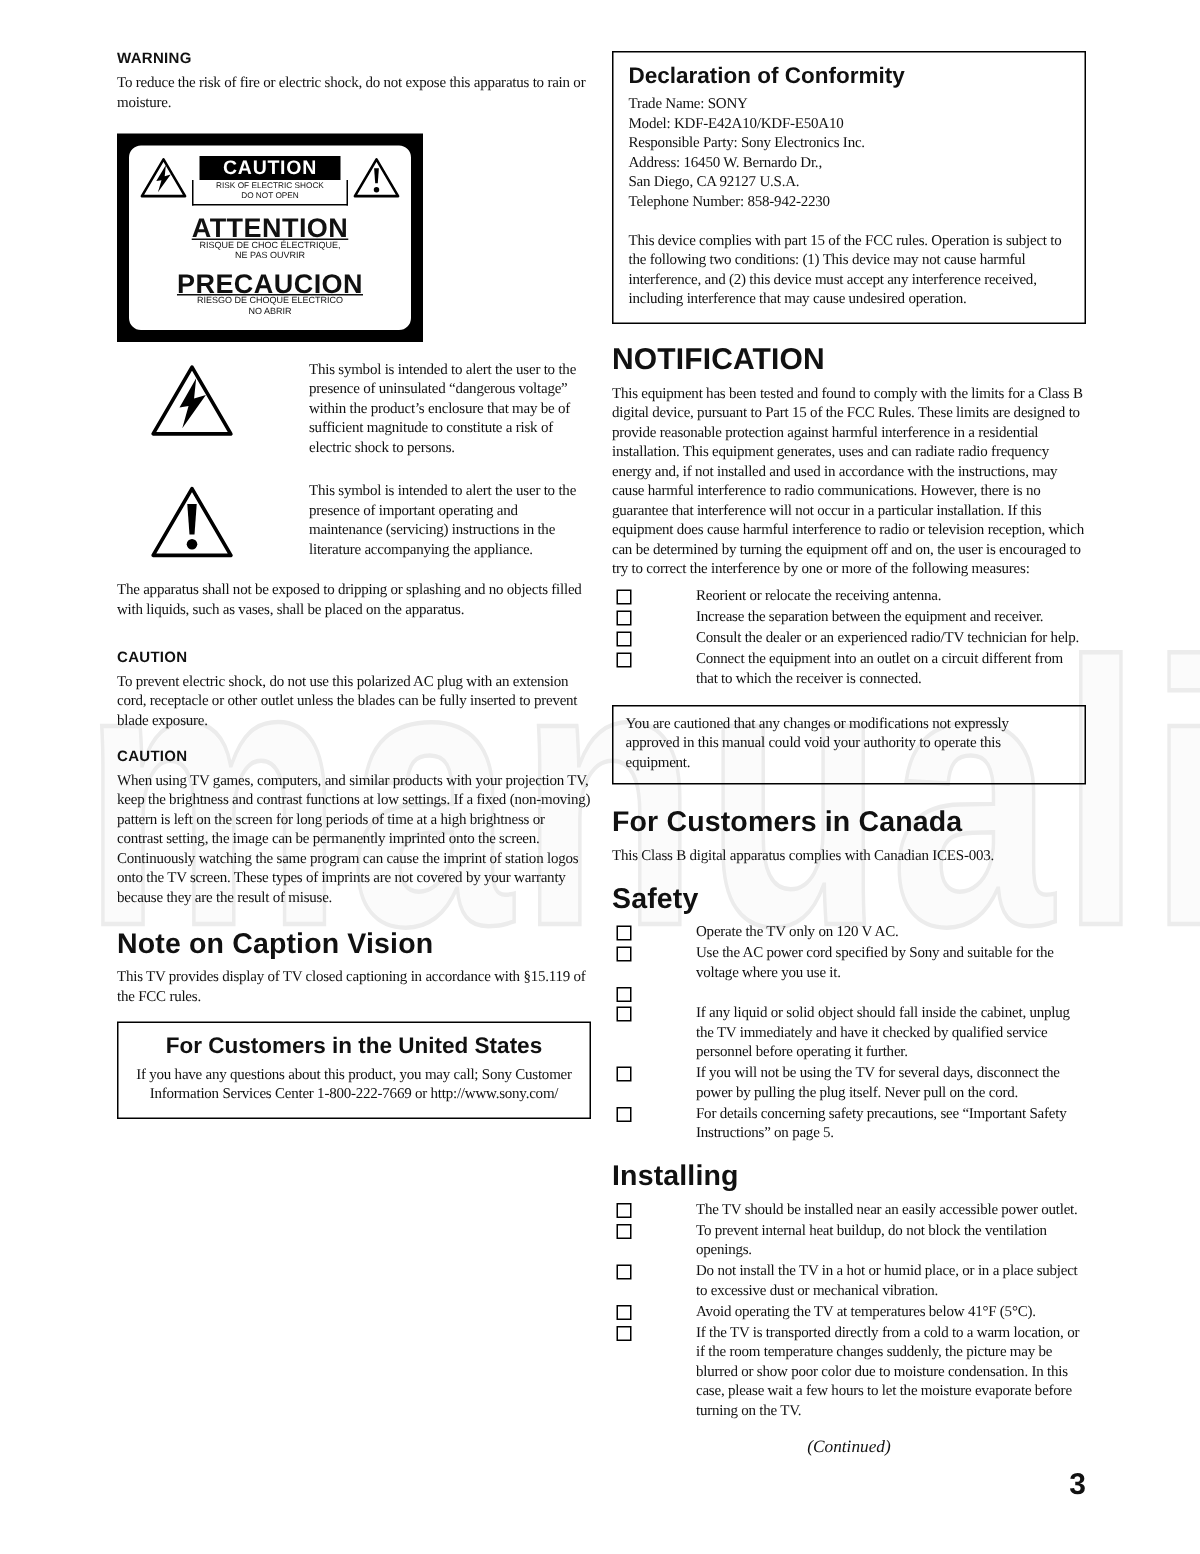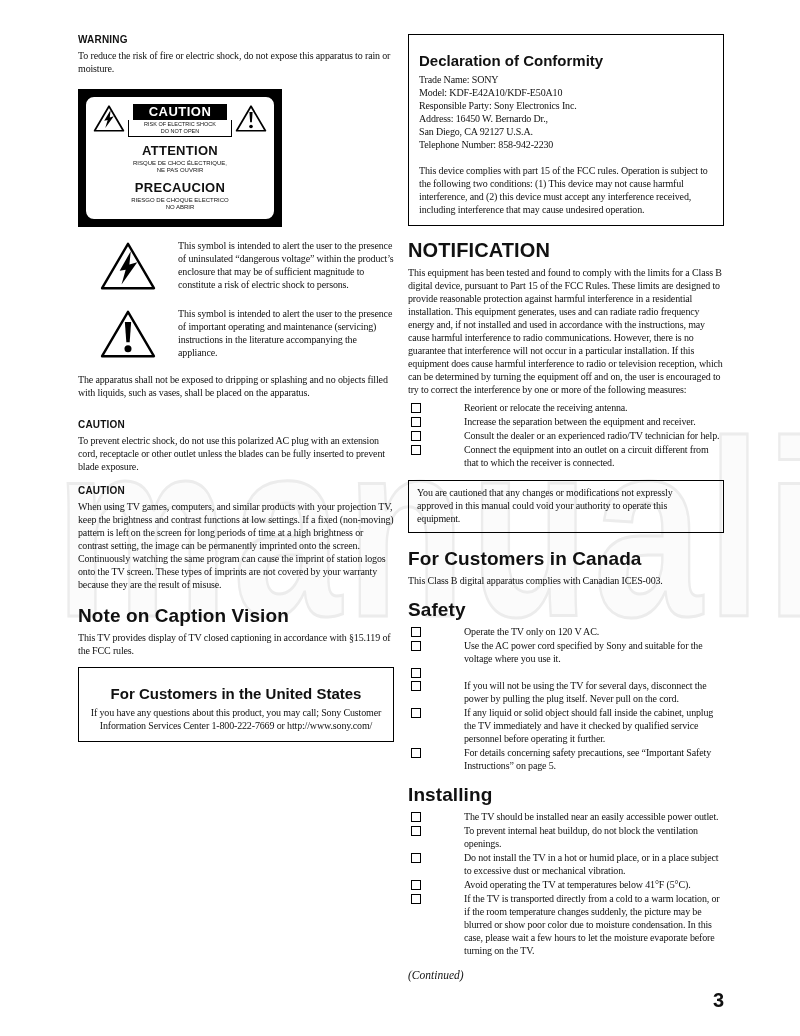--- a/index.html
+++ b/index.html
@@ -29,38 +29,38 @@
   
   .caution-label{background:#000;width:192px;padding:6px;margin:14px 0 12px 0;}
   .cl-inner{background:#fff;border:2px solid #000;border-radius:10px;padding:7px 7px 8px 7px;
             display:flex;flex-direction:column;align-items:center;}
   .cl-top{display:flex;width:100%;justify-content:space-between;align-items:flex-start;}
   .cl-center{display:flex;flex-direction:column;align-items:center;}
   .cl-bar{background:#000;color:#fff;font-family:"Liberation Sans",sans-serif;font-weight:bold;
           font-size:13px;line-height:16px;padding:0 16px;letter-spacing:.5px;}
   .cl-risk{border:1px solid #000;border-top:none;font-family:"Liberation Sans",sans-serif;
            font-size:5.5px;line-height:6.5px;text-align:center;padding:1px 4px 2px;width:104px;box-sizing:border-box;}
-  .cl-big{font-family:"Liberation Sans",sans-serif;font-weight:bold;font-size:13px;line-height:18px;margin-top:5px;letter-spacing:.3px;}
+  .cl-big{font-family:"Liberation Sans",sans-serif;font-weight:bold;font-size:18px;line-height:18px;margin-top:5px;letter-spacing:.3px;text-decoration:underline;}
   .cl-sub{font-family:"Liberation Sans",sans-serif;font-size:6px;line-height:7px;text-align:center;}
 
   
-  .symbol-row{display:flex;align-items:flex-start;margin-top:12px;}
+  .symbol-row{display:flex;align-items:flex-start;margin-top:12px;gap:28px;}
   .symbol-icon{flex:none;width:100px;display:flex;justify-content:center;padding-top:2px;}
   .symbol-text{flex:1;}
 
   
-  .rule-box{border:1.5px solid #000;padding:17px 10px 9px 10px;box-sizing:border-box;}
+  .rule-box{border:1.5px solid #000;padding:7px 10px 9px 10px;box-sizing:border-box;}
   .note-box{border:1.5px solid #000;padding:5px 24px 7px 8px;box-sizing:border-box;}
 
   
   .chk{display:flex;align-items:flex-start;margin:0 0 1px 0;}
   .chk-ico{flex:none;width:8px;height:8px;border:1.2px solid #000;margin:2px 0 0 3px;}
   .chk-txt{margin-left:43px;}
 
-  .continued{font-style:italic;font-size:11.5px;text-align:left;margin-top:12px;}
+  .continued{font-style:italic;font-size:11.5px;text-align:center;margin-top:12px;}
   .page-num{font-family:"Liberation Sans",sans-serif;font-weight:bold;font-size:20px;text-align:right;margin-top:8px;}
 </style>
 </head>
 <body>
 
 <div class="page">
 
   <div class="watermark">manuali</div>
 
   <div class="col col-left">
@@ -194,25 +194,25 @@
       </div>
       <div class="chk">
         <span class="chk-ico"></span>
         <span class="body-text chk-txt">Use the AC power cord specified by Sony and suitable for the voltage where you use it.</span>
       </div>
       <div class="chk">
         <span class="chk-ico"></span>
       </div>
       <div class="chk">
         <span class="chk-ico"></span>
+        <span class="body-text chk-txt">If any liquid or solid object should fall inside the cabinet, unplug the TV immediately and have it checked by qualified service personnel before operating it further.</span>
+      </div>
+      <div class="chk">
+        <span class="chk-ico"></span>
         <span class="body-text chk-txt">If you will not be using the TV for several days, disconnect the power by pulling the plug itself. Never pull on the cord.</span>
-      </div>
-      <div class="chk">
-        <span class="chk-ico"></span>
-        <span class="body-text chk-txt">If any liquid or solid object should fall inside the cabinet, unplug the TV immediately and have it checked by qualified service personnel before operating it further.</span>
       </div>
       <div class="chk">
         <span class="chk-ico"></span>
         <span class="body-text chk-txt">For details concerning safety precautions, see “Important Safety Instructions” on page 5.</span>
       </div>
     </div>
 
     <div class="sans h14" style="margin-top:12px;">Installing</div>
     <div>
       <div class="chk">

